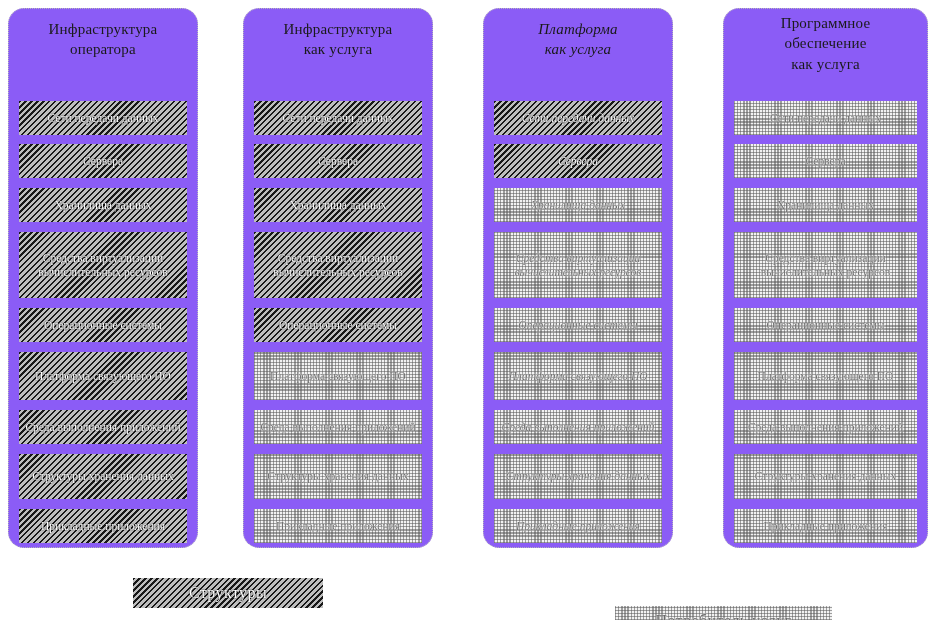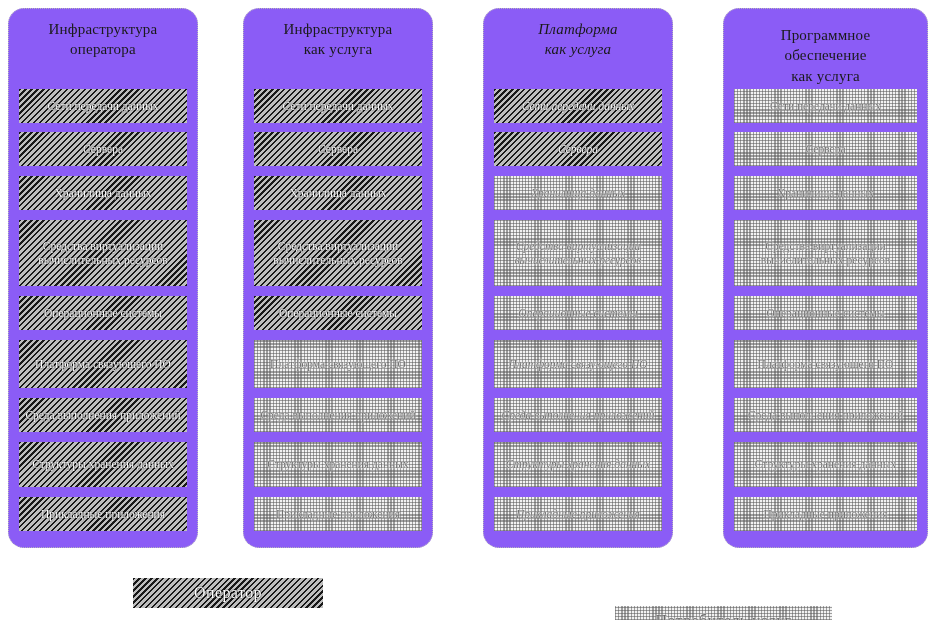--- a/index.html
+++ b/index.html
@@ -41,21 +41,21 @@
   .col-title {
     position: absolute;
     left: 0; right: 0;
     top: 10px;
     text-align: center;
     font-size: 15px;
     line-height: 1.35;
     color: #1a1a1a;
     letter-spacing: .2px;
   }
-  .col-title.three-line { top: 16px; }
+  .col-title.three-line { top: 4px; }
 
   
   .rows {
     position: absolute;
     left: 10px;
     right: 10px;
     top: 72px;
     bottom: 18px;
   }
 
@@ -65,20 +65,21 @@
     right: 0;
     box-sizing: border-box;
     display: flex;
     align-items: center;
     justify-content: center;
     text-align: center;
     font-size: 11.5px;
     line-height: 1.25;
     padding: 2px 5px;
     overflow: hidden;
+    margin-top: 12px;
   }
 
   
   .row.op {
     background-color: #6f6f6f;
     background-image: repeating-linear-gradient(
       135deg,
       rgba(0,0,0,0.78) 0px,
       rgba(0,0,0,0.78) 1.6px,
       rgba(255,255,255,0.55) 1.6px,
@@ -198,15 +199,15 @@
         <div class="row cons" style="top: 51px; height: 34px;">Сервера</div>
         <div class="row cons" style="top: 95px; height: 34px;">Хранилища данных</div>
         <div class="row cons" style="top: 139px; height: 66px;">Средства виртуализации вычислительных ресурсов</div>
         <div class="row cons" style="top: 215px; height: 34px;">Операционные системы</div>
         <div class="row cons" style="top: 259px; height: 48px;">Платформа связующего ПО</div>
         <div class="row cons" style="top: 317px; height: 34px;">Среда выполнения приложений</div>
         <div class="row cons" style="top: 361px; height: 45px;">Структуры хранения данных</div>
         <div class="row cons" style="top: 416px; height: 34px;">Прикладные приложения</div>
       </div>
     </div>
-    <div class="legend-bar op">Оператор</div>
+    <div class="legend-bar op">Структуры</div>
     <div class="legend-bar cons">Потребитель услуг</div>
   </div>
 
 </body></html>

